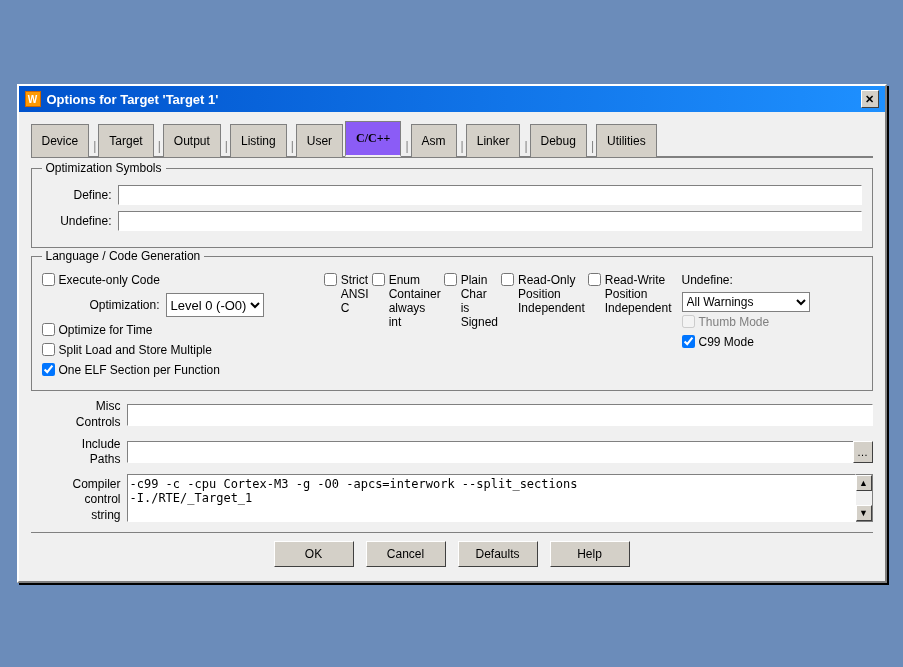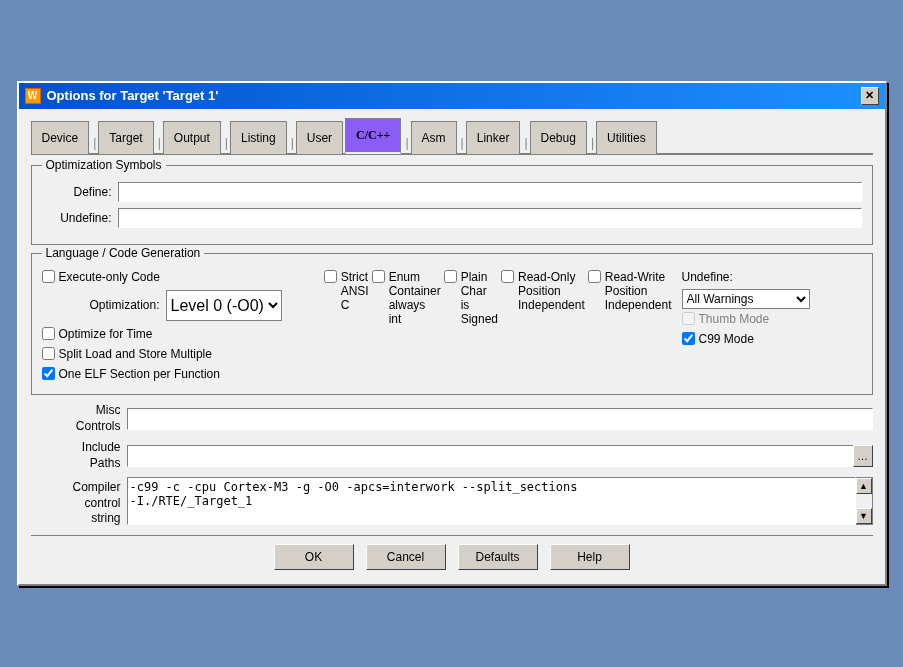--- a/index.html
+++ b/index.html
@@ -151,22 +151,22 @@
       margin-bottom: 3px;
       font-size: 12px;
       margin-left: 48px;
     }
     .opt-label {
       font-size: 12px;
     }
     select.opt-select {
       border: 1px solid #808080;
       background: #fff;
-      font-size: 16px;
-      height: 31px;
+      font-size: 13px;
+      height: 24px;
     }
     
     .warnings-section {
       display: flex;
       flex-direction: column;
       gap: 3px;
     }
     .warnings-label {
       font-size: 12px;
       margin-bottom: 2px;

